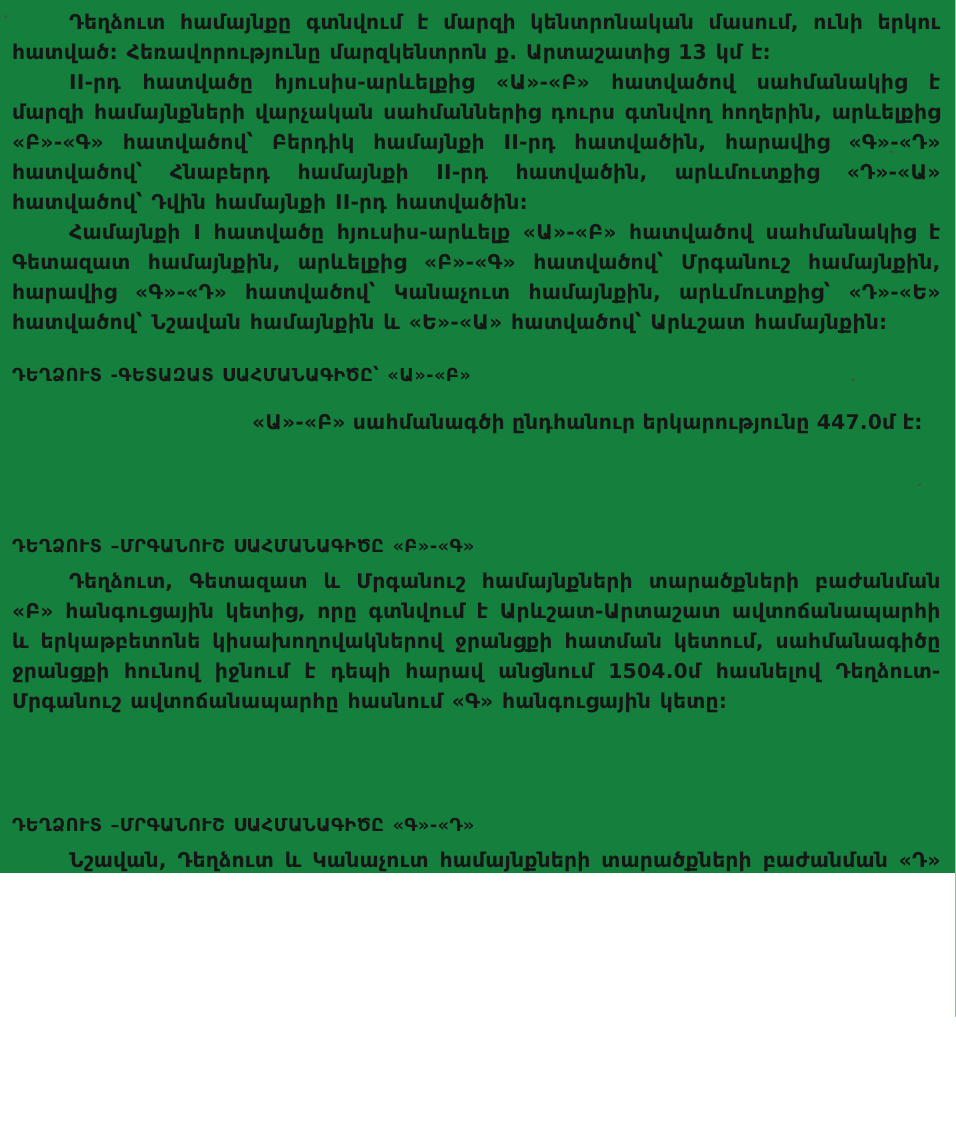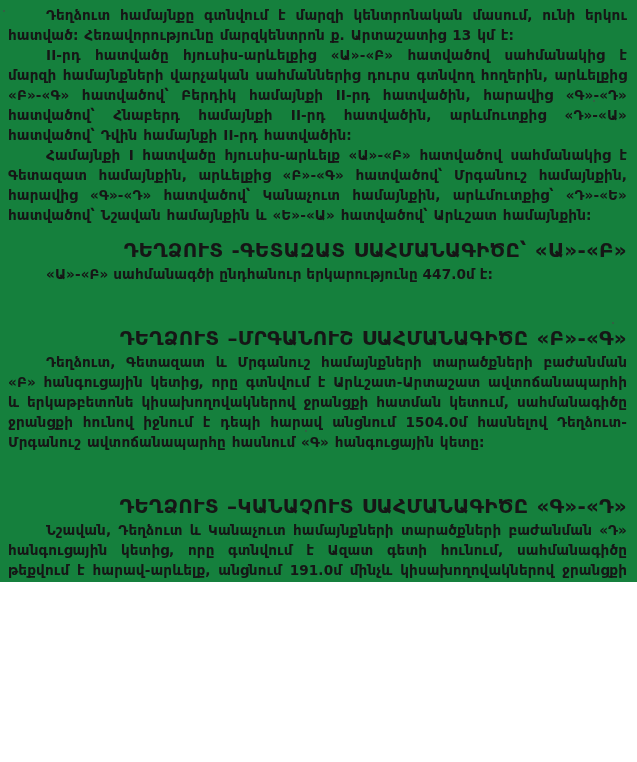--- a/index.html
+++ b/index.html
@@ -23,34 +23,34 @@
     -webkit-font-smoothing: none;
   }
   .para {
     margin: 0;
     text-align: justify;
     text-indent: 38px;
     letter-spacing: 0.1px;
     word-spacing: 1px;
   }
   .single-line {
-    margin: 0;
-    text-align: left;
+    margin: 12px;
+    text-align: right;
     text-indent: 38px;
     letter-spacing: 0.1px;
   }
   .heading {
     margin: 15px 0 4px 0;
-    text-align: right;
+    text-align: left;
     text-indent: 0;
-    font-size: 20px;
+    font-size: 12px;
     letter-spacing: 0.2px;
   }
   .heading.big-gap {
-    margin-top: 44px;
+    margin-top: 62px;
   }
   
   .speck {
     position: absolute;
     width: 3px;
     height: 3px;
     border-radius: 50%;
     background: #4a4a4a;
     opacity: 0.75;
   }
@@ -76,21 +76,21 @@
   <p class="para heading">ԴԵՂՁՈՒՏ -ԳԵՏԱԶԱՏ ՍԱՀՄԱՆԱԳԻԾԸ՝ «Ա»-«Բ»</p>
 
 
   <p class="single-line">«Ա»-«Բ» սահմանագծի ընդհանուր երկարությունը 447.0մ է:</p>
 
   <p class="para heading big-gap">ԴԵՂՁՈՒՏ –ՄՐԳԱՆՈՒՇ ՍԱՀՄԱՆԱԳԻԾԸ «Բ»-«Գ»</p>
 
   <p class="para">Դեղձուտ, Գետազատ և Մրգանուշ համայնքների տարածքների բաժանման «Բ» հանգուցային կետից, որը գտնվում է Արևշատ-Արտաշատ ավտոճանապարհի և երկաթբետոնե կիսախողովակներով ջրանցքի հատման կետում, սահմանագիծը ջրանցքի հունով իջնում է դեպի հարավ անցնում 1504.0մ հասնելով Դեղձուտ-Մրգանուշ ավտոճանապարհը հասնում «Գ» հանգուցային կետը:</p>
 
 
-  <p class="para heading big-gap">ԴԵՂՁՈՒՏ –ԿԱՆԱՉՈՒՏ ՍԱՀՄԱՆԱԳԻԾԸ «Գ»-«Դ»</p>
+  <p class="para heading big-gap">ԴԵՂՁՈՒՏ –ՄՐԳԱՆՈՒՇ ՍԱՀՄԱՆԱԳԻԾԸ «Գ»-«Դ»</p>
 
   <p class="para">Նշավան, Դեղձուտ և Կանաչուտ համայնքների տարածքների բաժանման «Դ» հանգուցային կետից, որը գտնվում է Ազատ գետի հունում, սահմանագիծը թեքվում է հարավ-արևելք, անցնում 191.0մ մինչև կիսախողովակներով ջրանցքի հետ հատվելը, որտեղ գտնվում է թիվ 2</p>
 
   <span class="speck s1"></span>
   <span class="speck s2"></span>
   <span class="speck s3"></span>
   <span class="speck s4"></span>
   <span class="speck s5"></span>
   <span class="speck s6"></span>
   <span class="speck s7"></span>

